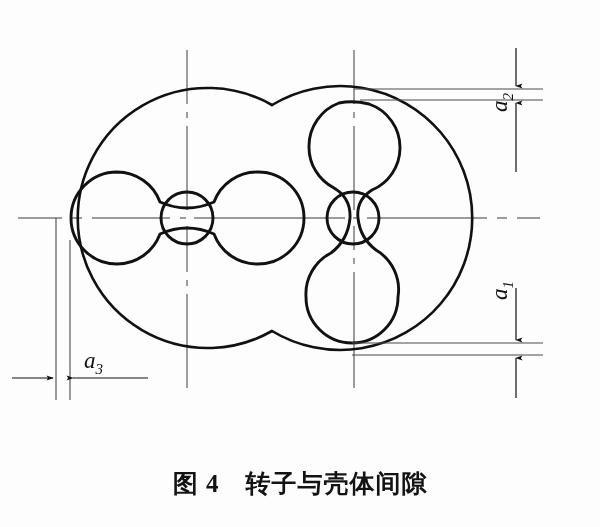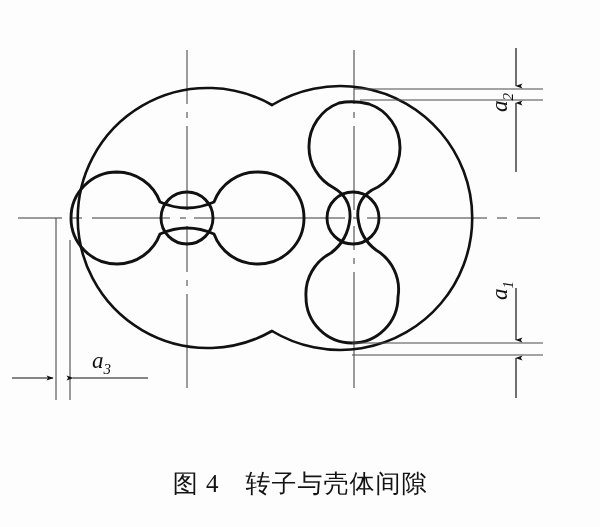--- a/index.html
+++ b/index.html
@@ -28,21 +28,21 @@
     display:flex;
     align-items:center;
     justify-content:center;
   }
   .caption-text{
     font-family:"Liberation Serif", serif;
     font-size:25px;
     letter-spacing:1px;
     color:#131313;
     white-space:pre;
-    font-weight:400;
+    font-weight:700;
   }
   .dim-label{
     position:absolute;
     font-family:"Liberation Serif", serif;
     font-style:italic;
     font-size:23px;
     color:#111;
     user-select:none;
   }
   .dim-label .sub{
@@ -54,21 +54,21 @@
     left:487px; top:112px;
     transform:rotate(-90deg);
     transform-origin:left top;
   }
   #label-a1{
     left:487px; top:300px;
     transform:rotate(-90deg);
     transform-origin:left top;
   }
   #label-a3{
-    left:92px; top:348px;font-family:Liberation Serif, serif;
+    left:84px; top:348px;font-family:Liberation Serif, serif;
   }
 </style>
 </head>
 <body>
 
 <div id="figure-root">
 
   <svg id="diagram-svg" viewBox="0 0 600 440">
 
     <g stroke="#3a3a3a" stroke-width="1" fill="none">

